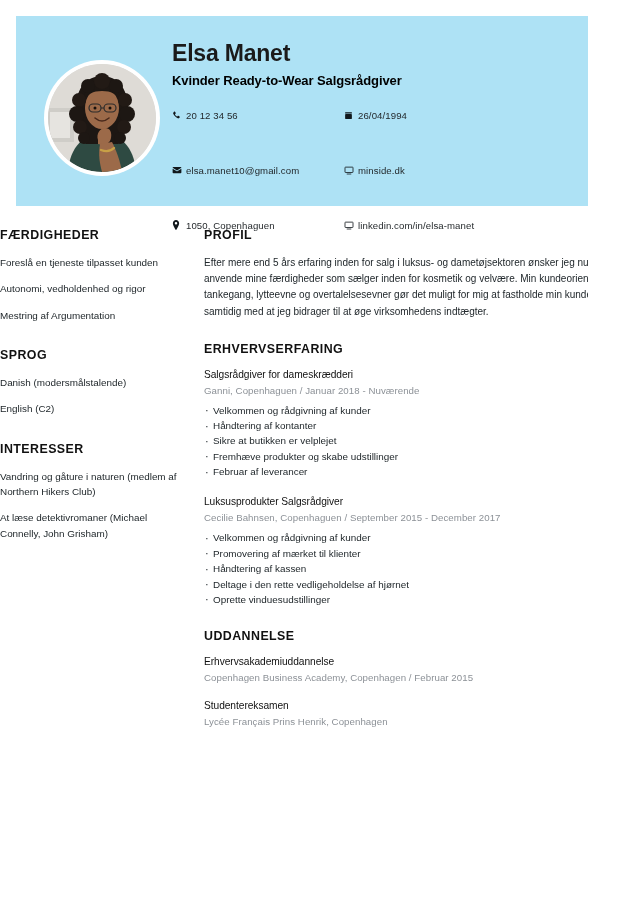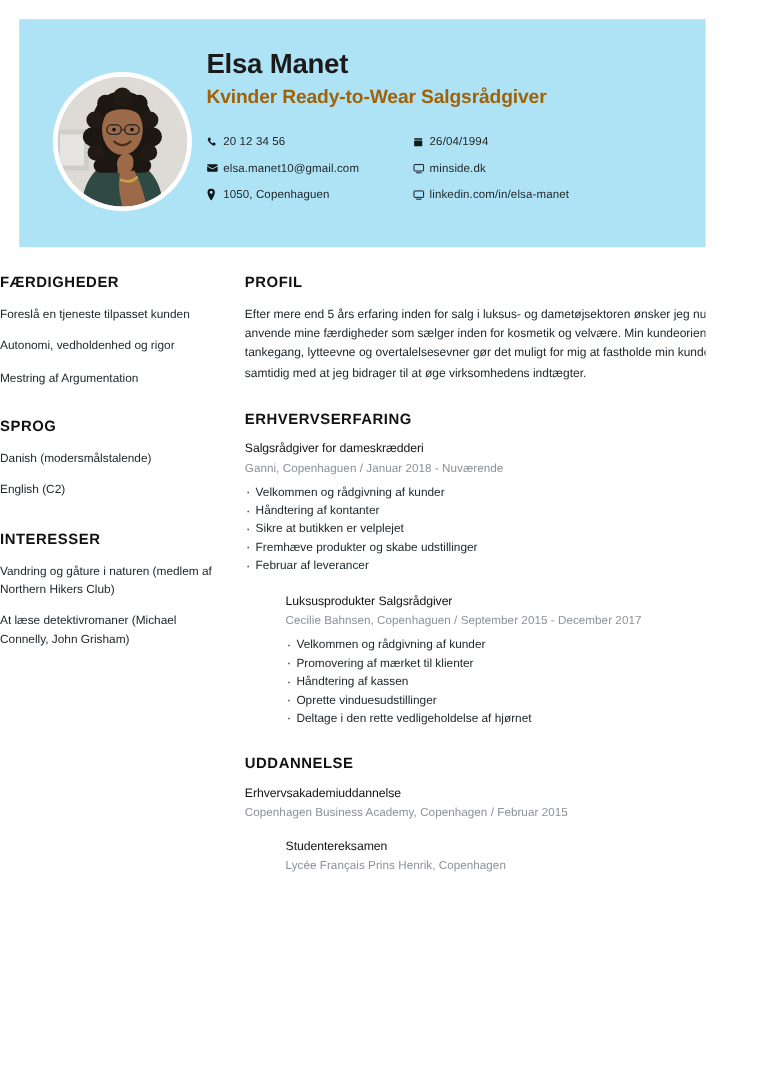--- a/index.html
+++ b/index.html
@@ -64,31 +64,31 @@
   .name {
     font-size: 23px;
     font-weight: 700;
     color: #1a1a1a;
     letter-spacing: -0.2px;
     line-height: 1.15;
   }
 
   .job-title {
     margin-top: 7px;
-    font-size: 16px;
+    font-size: 13px;
     font-weight: 700;
-    color: #a16207;
+    color: #000000;
     letter-spacing: -0.1px;
   }
 
   .contact-grid {
     margin-top: 16px;
     display: flex;
   }
-  .contact-col { display: flex; flex-direction: column; }
+  .contact-col { display: flex; flex-direction: column; gap: 33px; }
   .contact-col.left  { width: 172px; }
   .contact-col.right { width: 230px; }
 
   .contact-item {
     display: flex;
     align-items: center;
     height: 22px;
     font-size: 9.6px;
     color: #1f2427;
     letter-spacing: 0.1px;
@@ -147,21 +147,21 @@
   .main .sec-block { margin-bottom: 22px; }
 
   .profile-text {
     font-size: 10px;
     line-height: 1.62;
     color: #21282c;
     text-align: left;
   }
 
   .entry { margin-bottom: 17px; }
-  .entry:last-child { margin-bottom: 0; margin-left: 34px; }
+  .entry:last-child { margin-bottom: 0; }
 
   .entry-title {
     font-size: 10.2px;
     font-weight: 400;
     color: #111111;
     margin-bottom: 5px;
     letter-spacing: -0.05px;
   }
 
   .entry-meta {
@@ -368,22 +368,22 @@
           </ul>
         </div>
 
         <div class="entry">
           <div class="entry-title">Luksusprodukter Salgsrådgiver</div>
           <div class="entry-meta">Cecilie Bahnsen, Copenhaguen / September 2015 - December 2017</div>
           <ul class="bullets">
             <li>Velkommen og rådgivning af kunder</li>
             <li>Promovering af mærket til klienter</li>
             <li>Håndtering af kassen</li>
+            <li>Deltage i den rette vedligeholdelse af hjørnet</li>
             <li>Oprette vinduesudstillinger</li>
-            <li>Deltage i den rette vedligeholdelse af hjørnet</li>
           </ul>
         </div>
       </div>
 
       <div class="sec-block">
         <div class="sec-title">UDDANNELSE</div>
 
         <div class="entry">
           <div class="entry-title">Erhvervsakademiuddannelse</div>
           <div class="entry-meta">Copenhagen Business Academy, Copenhagen / Februar 2015</div>

